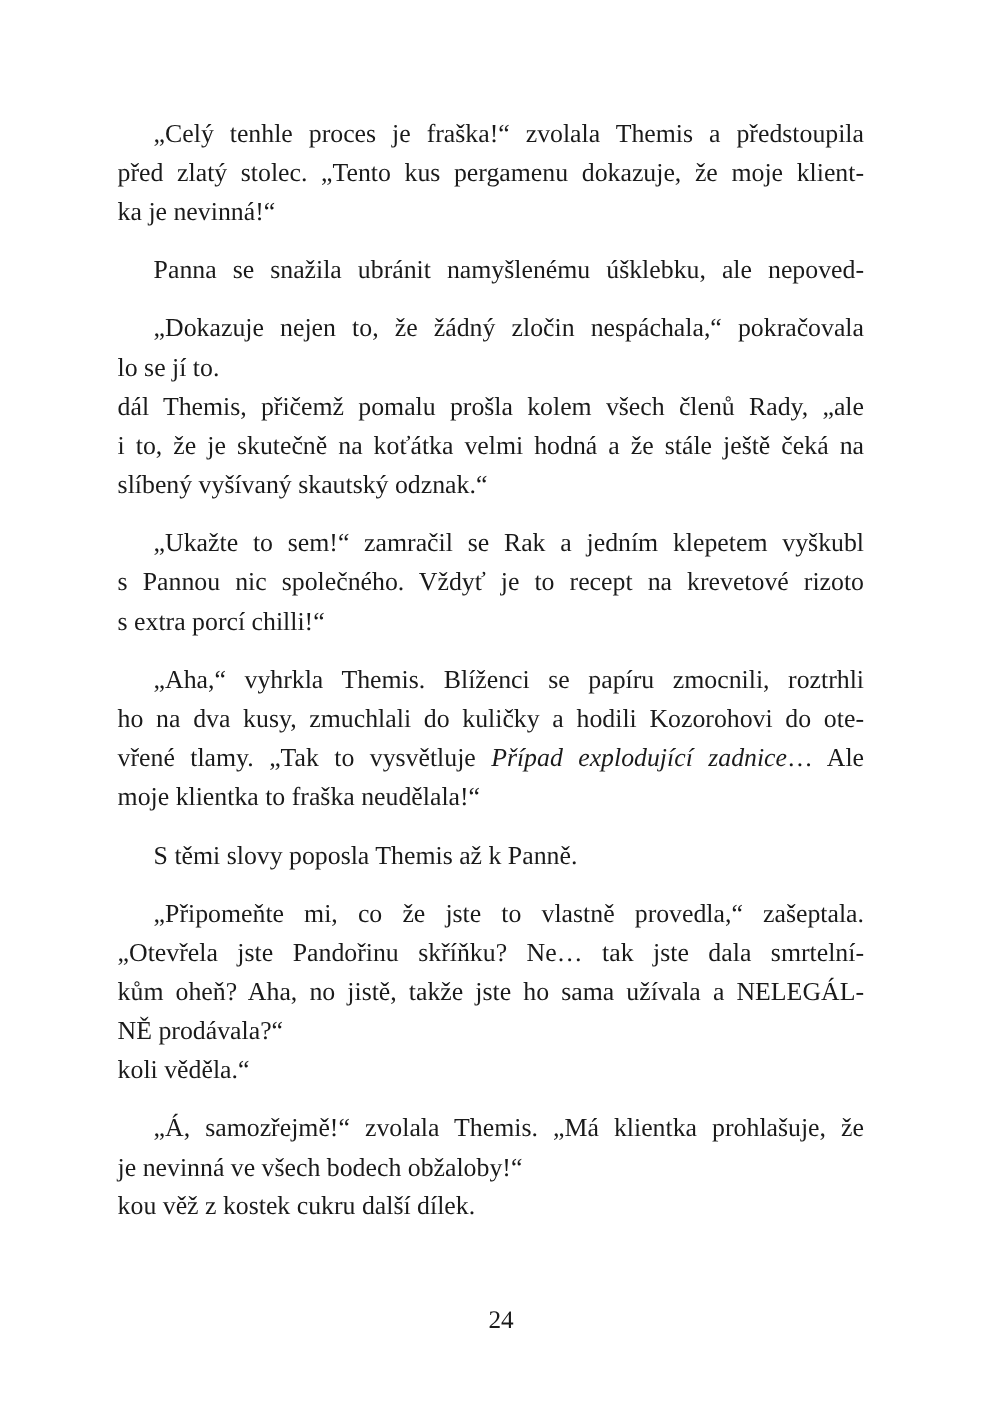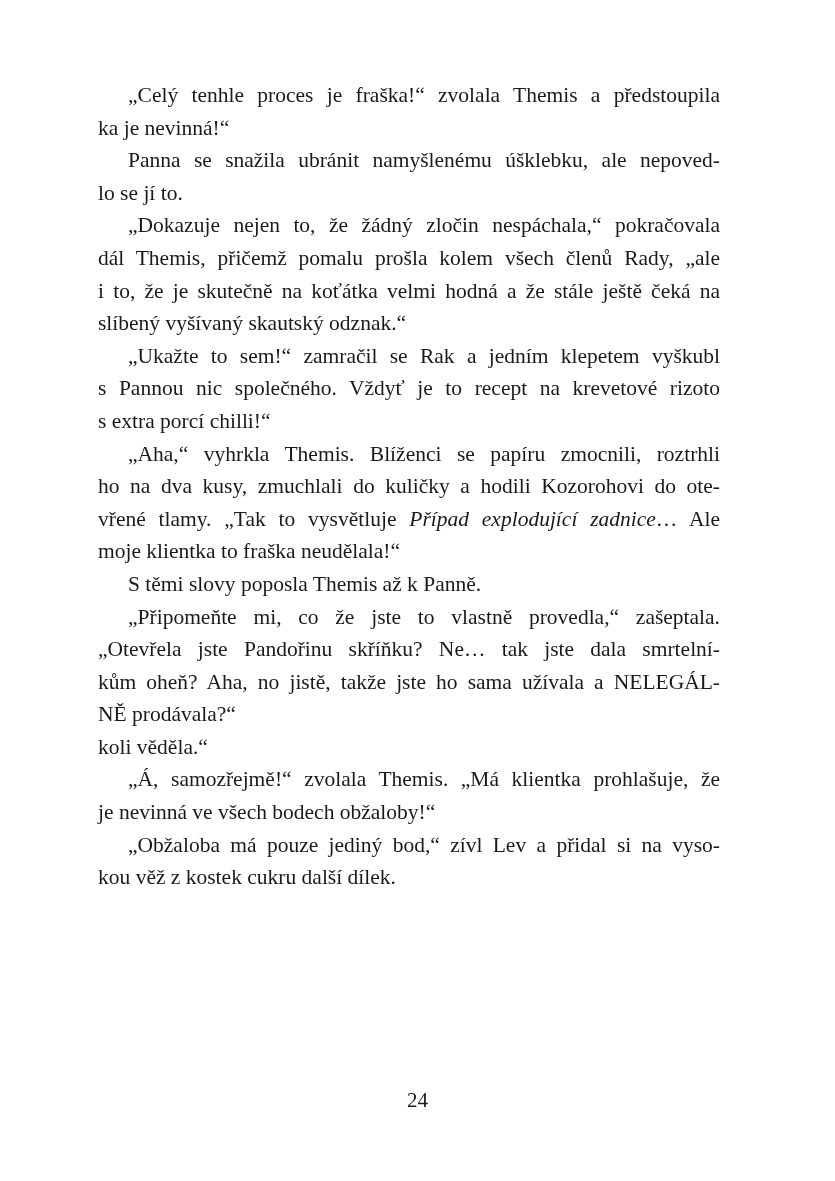--- a/index.html
+++ b/index.html
@@ -7,51 +7,51 @@
   .page {
     position: absolute; left: 98px; top: 79px; width: 622px;
     font-family: "Liberation Serif", "DejaVu Serif", serif;
     font-size: 21.5px; color: #1a1a1a;
   }
   .line {
     height: 32.6px; line-height: 32.6px; white-space: nowrap;
     text-align: justify; text-align-last: justify;
   }
   .line.last { text-align-last: left; }
-  .line.indent { padding-left: 30px; }
+  .line.indent { padding-left: 30px; margin-top: 16px; }
   .it { font-style: italic; }
   .folio {
     position: absolute; top: 1088px; left: 0; width: 835px; text-align: center;
     font-family: "Liberation Serif", "DejaVu Serif", serif; font-size: 21px; color: #1a1a1a;
   }
 </style>
 </head>
 <body>
 
 <div class="page">
   <div class="line indent">„Celý tenhle proces je fraška!“ zvolala Themis a předstoupila</div>
+  <div class="line">před zlatý stolec. „Tento kus pergamenu dokazuje, že moje klient-</div>
   <div class="line last">ka je nevinná!“</div>
   <div class="line indent">Panna se snažila ubránit namyšlenému úšklebku, ale nepoved-</div>
+  <div class="line indent">„Dokazuje nejen to, že žádný zločin nespáchala,“ pokračovala</div>
   <div class="line last">lo se jí to.</div>
-  <div class="line indent">„Dokazuje nejen to, že žádný zločin nespáchala,“ pokračovala</div>
   <div class="line">dál Themis, přičemž pomalu prošla kolem všech členů Rady, „ale</div>
   <div class="line">i to, že je skutečně na koťátka velmi hodná a že stále ještě čeká na</div>
   <div class="line last">slíbený vyšívaný skautský odznak.“</div>
   <div class="line indent">„Ukažte to sem!“ zamračil se Rak a jedním klepetem vyškubl</div>
   <div class="line">s Pannou nic společného. Vždyť je to recept na krevetové rizoto</div>
   <div class="line last">s extra porcí chilli!“</div>
   <div class="line indent">„Aha,“ vyhrkla Themis. Blíženci se papíru zmocnili, roztrhli</div>
   <div class="line">ho na dva kusy, zmuchlali do kuličky a hodili Kozorohovi do ote-</div>
   <div class="line"><span>vřené tlamy. „Tak to vysvětluje </span><span class="it">Případ explodující zadnice</span><span>… Ale</span></div>
   <div class="line last">moje klientka to fraška neudělala!“</div>
   <div class="line indent last">S těmi slovy poposla Themis až k Panně.</div>
   <div class="line indent">„Připomeňte mi, co že jste to vlastně provedla,“ zašeptala.</div>
   <div class="line">„Otevřela jste Pandořinu skříňku? Ne… tak jste dala smrtelní-</div>
   <div class="line">kům oheň? Aha, no jistě, takže jste ho sama užívala a NELEGÁL-</div>
   <div class="line last">NĚ prodávala?“</div>
   <div class="line last">koli věděla.“</div>
   <div class="line indent">„Á, samozřejmě!“ zvolala Themis. „Má klientka prohlašuje, že</div>
   <div class="line last">je nevinná ve všech bodech obžaloby!“</div>
-  <div class="line indent">„Obžaloba má pouze jediný bod,“ zívl Lev a přidal si na vyso-</div>
   <div class="line last">kou věž z kostek cukru další dílek.</div>
 </div>
 
 <div class="folio">24</div>
 
 </body></html>

